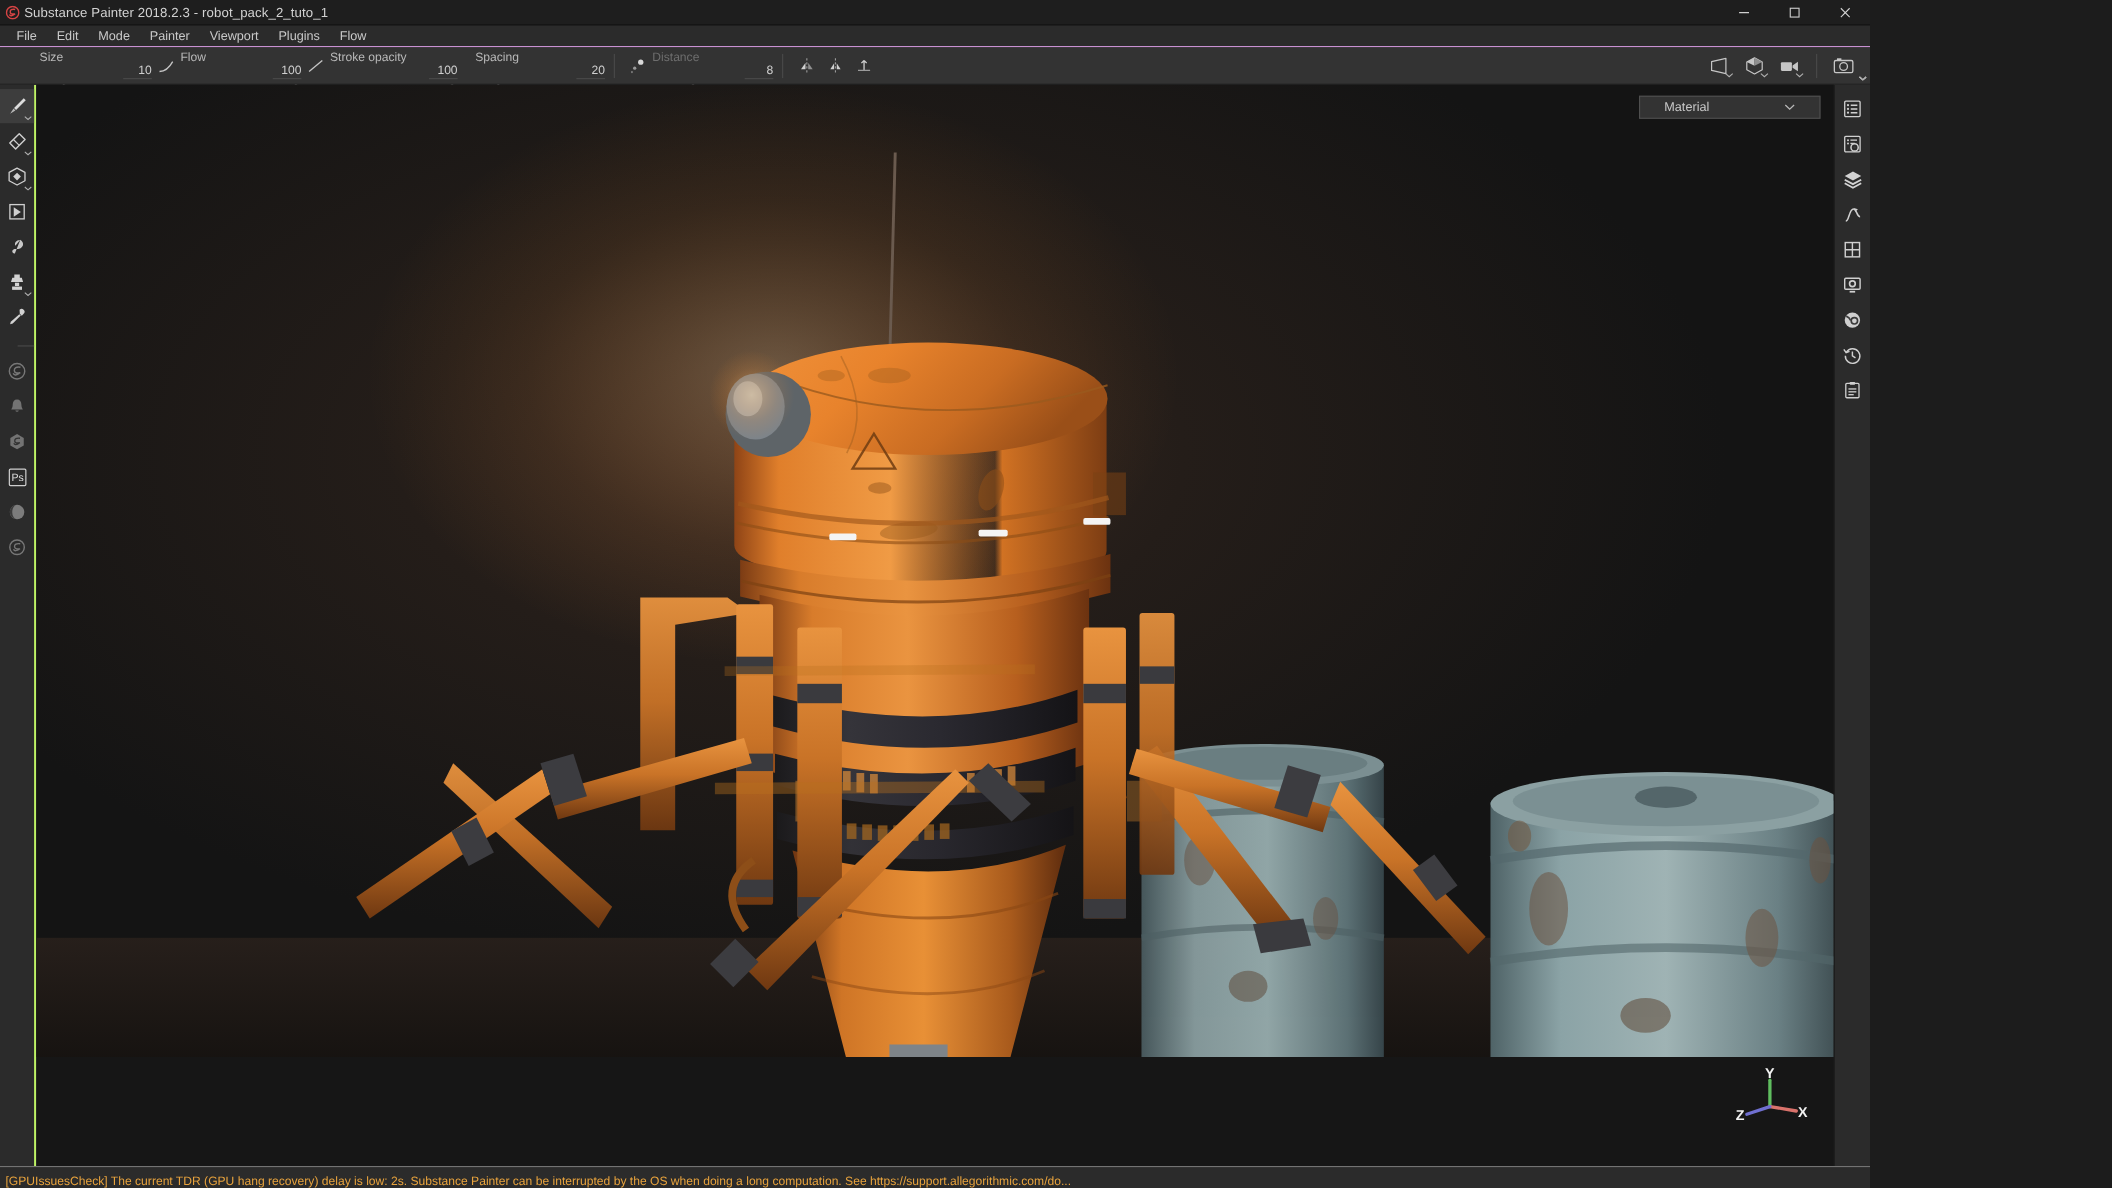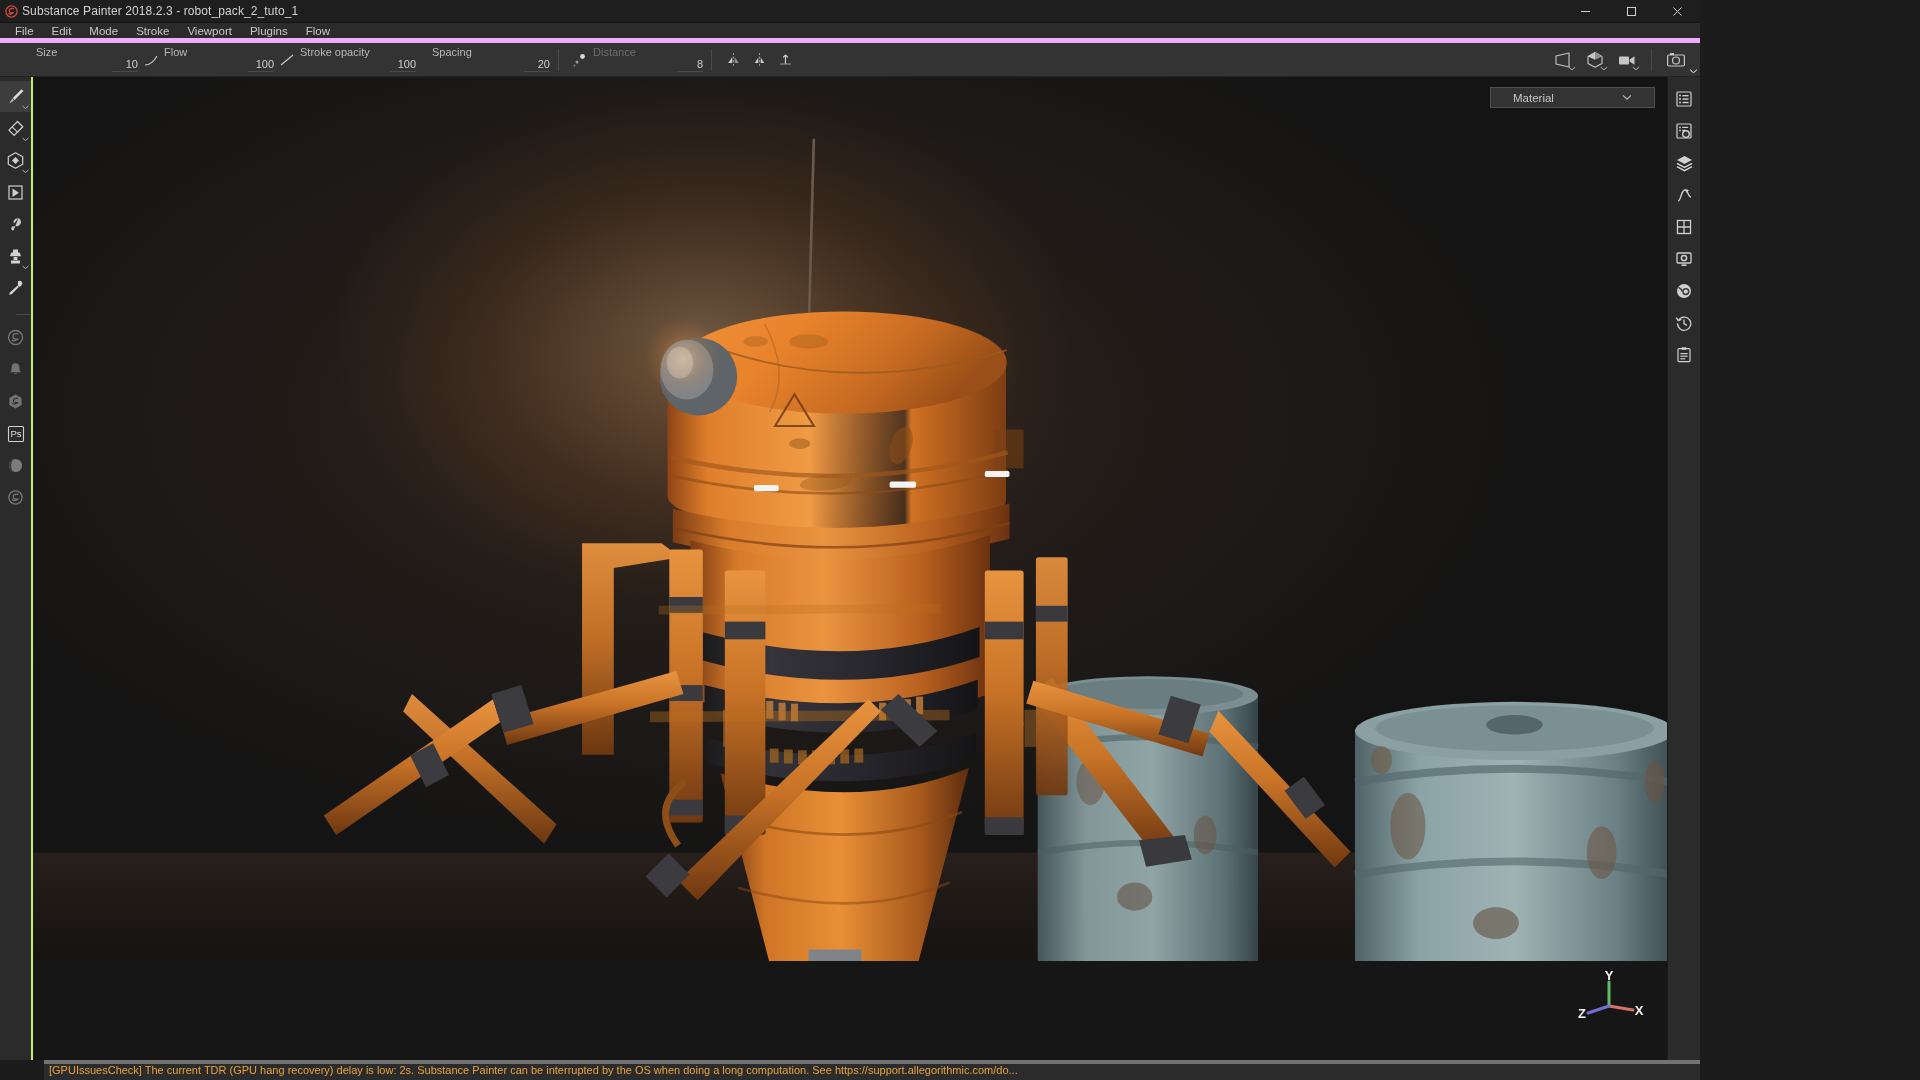--- a/index.html
+++ b/index.html
@@ -23,21 +23,21 @@
   .win-buttons { position: absolute; right: 0; top: 0; height: 23px; display: flex; }
   .win-btn {
     width: 46px; height: 23px; display: flex; align-items: center; justify-content: center;
     color: #d0d0d0;
   }
   .win-btn svg { display: block; }
 
   
   .menubar {
     height: 20px; background: #2b2b2b; display: flex; align-items: center;
-    padding-left: 6px; flex: 0 0 20px; border-bottom: 5px solid #f0abfc; text-align: right;
+    padding-left: 6px; flex: 0 0 20px; border-bottom: 1px solid #f0abfc; text-align: right;
   }
   .menu-item {
     font-size: 11.5px; color: #c9c9c9; padding: 2px 9px; line-height: 14px;
   }
 
   
   .toolbar {
     height: 34px; background: #333333; flex: 0 0 34px;
     display: flex; align-items: center; position: relative;
     border-bottom: 1px solid #232323;
@@ -105,23 +105,22 @@
   
   .right-rail {
     width: 33px; background: #2b2b2b; flex: 0 0 33px;
     display: flex; flex-direction: column; align-items: center; padding-top: 6px;
     border-left: 1px solid #1b1b1b;
   }
 
   
   .statusbar {
     height: 20px; flex: 0 0 20px; background: #2b2b2b;
-    display: flex; align-items: flex-start; padding-left: 5px;
-    border-top: 4px solid #737373;
-    margin-left: 44px;
+    display: flex; align-items: flex-end; padding-left: 5px;
+    border-top: 1px solid #737373;
   }
   .status-text { font-size: 11px; color: #e8a33d; white-space: nowrap; overflow: hidden; }
 
   svg { shape-rendering: geometricPrecision; }
 </style>
 </head>
 <body>
 
 <div id="app">
 
@@ -149,21 +148,21 @@
             <path d="M1.5 1.5l8 8M9.5 1.5l-8 8" stroke="#d0d0d0" stroke-width="1"></path>
           </svg>
       </div>
     </div>
   </div>
 
   <div class="menubar">
     <div class="menu-item">File</div>
     <div class="menu-item">Edit</div>
     <div class="menu-item">Mode</div>
-    <div class="menu-item">Stroke</div>
+    <div class="menu-item">Painter</div>
     <div class="menu-item">Viewport</div>
     <div class="menu-item">Plugins</div>
     <div class="menu-item">Flow</div>
   </div>
 
   <div class="toolbar">
     <div class="tb-left">
 
       <div class="param" style="width:102px">
         <div class="param-head">

